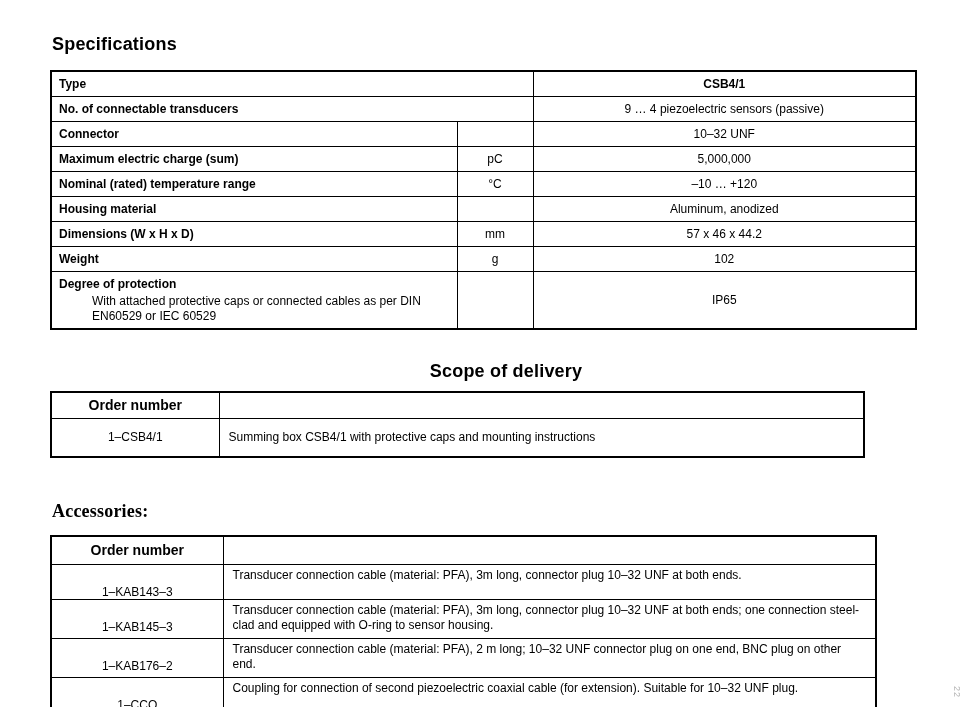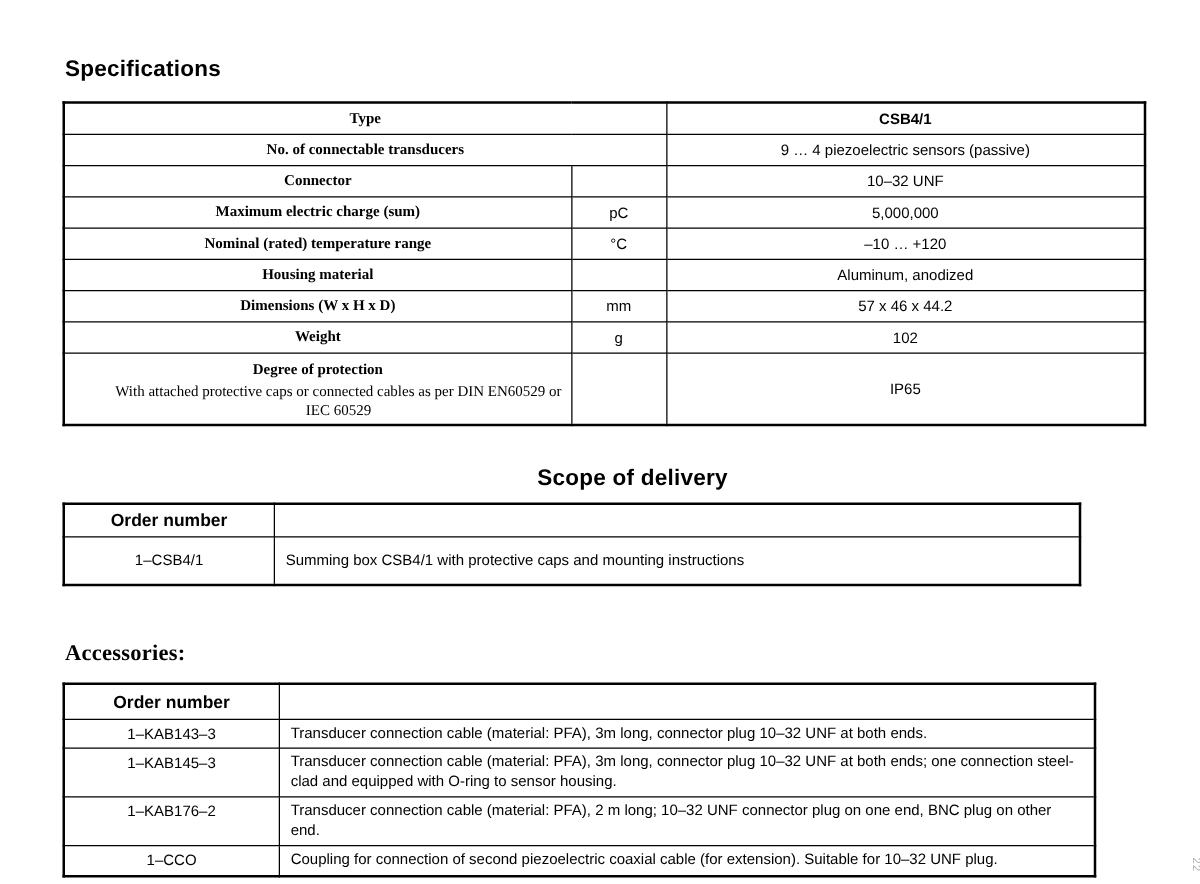--- a/index.html
+++ b/index.html
@@ -13,36 +13,36 @@
   }
   .page { position:relative; width:960px; height:707px; }
 
   h1.section {
     font-size:18px;
     font-weight:bold;
     line-height:21px;
     margin-left:52px;
     letter-spacing:0.2px;
   }
-  #spec-title { padding-top:45px; }
+  #spec-title { padding-top:34px; }
   #scope-title { margin-top:31px;text-align:center; }
   #acc-title   { margin-top:43px;font-family:Liberation Serif, serif; }
 
   table {
     border-collapse:collapse;
     table-layout:fixed;
     margin-left:50px;
     border:2px solid #000;
   }
   td { border:1px solid #000; font-size:12px; overflow:hidden; }
 
   
   .spec-table { width:865px; margin-top:15px; }
   .spec-table td { height:25px; vertical-align:middle; }
-  .spec-table td.label { font-weight:bold; padding:2px 7px; text-align:center;font-family:Liberation Serif, serif; }
+  .spec-table td.label { font-weight:bold; padding:2px 7px; text-align:left; }
   .spec-table td.unit  { text-align:center; }
   .spec-table td.value { text-align:center; }
   .spec-table td.value.bold { font-weight:bold; }
   .spec-table tr.tall td { height:58px; }
   .spec-table tr.tall td.label { vertical-align:top; padding-top:5px; }
   .spec-sub {
     font-weight:normal;
     display:block;
     padding-left:33px;
     padding-top:3px;
@@ -59,21 +59,21 @@
   .scope-table td.order { height:39px; text-align:center; vertical-align:middle; }
   .scope-table td.desc  { padding:2px 9px; text-align:left; vertical-align:middle; }
 
   
   .acc-table { width:825px; margin-top:13px; }
   .acc-table td.hdr {
     height:28px; font-size:14px; font-weight:bold;
     text-align:center; vertical-align:middle;
   }
   .acc-table td { vertical-align:top; }
-  .acc-table td.order { text-align:center; padding-top:4px; height:22px; }
+  .acc-table td.order { text-align:center; padding-top:20px; height:22px; }
   .acc-table td.desc  { padding:3px 9px 4px 9px; text-align:left; line-height:15.5px; }
 
   
   .edge-mark {
     position:absolute;
     right:-3px; bottom:10px;
     font-size:9px;
     color:#b3b3b3;
     transform:rotate(90deg);
     letter-spacing:1px;

